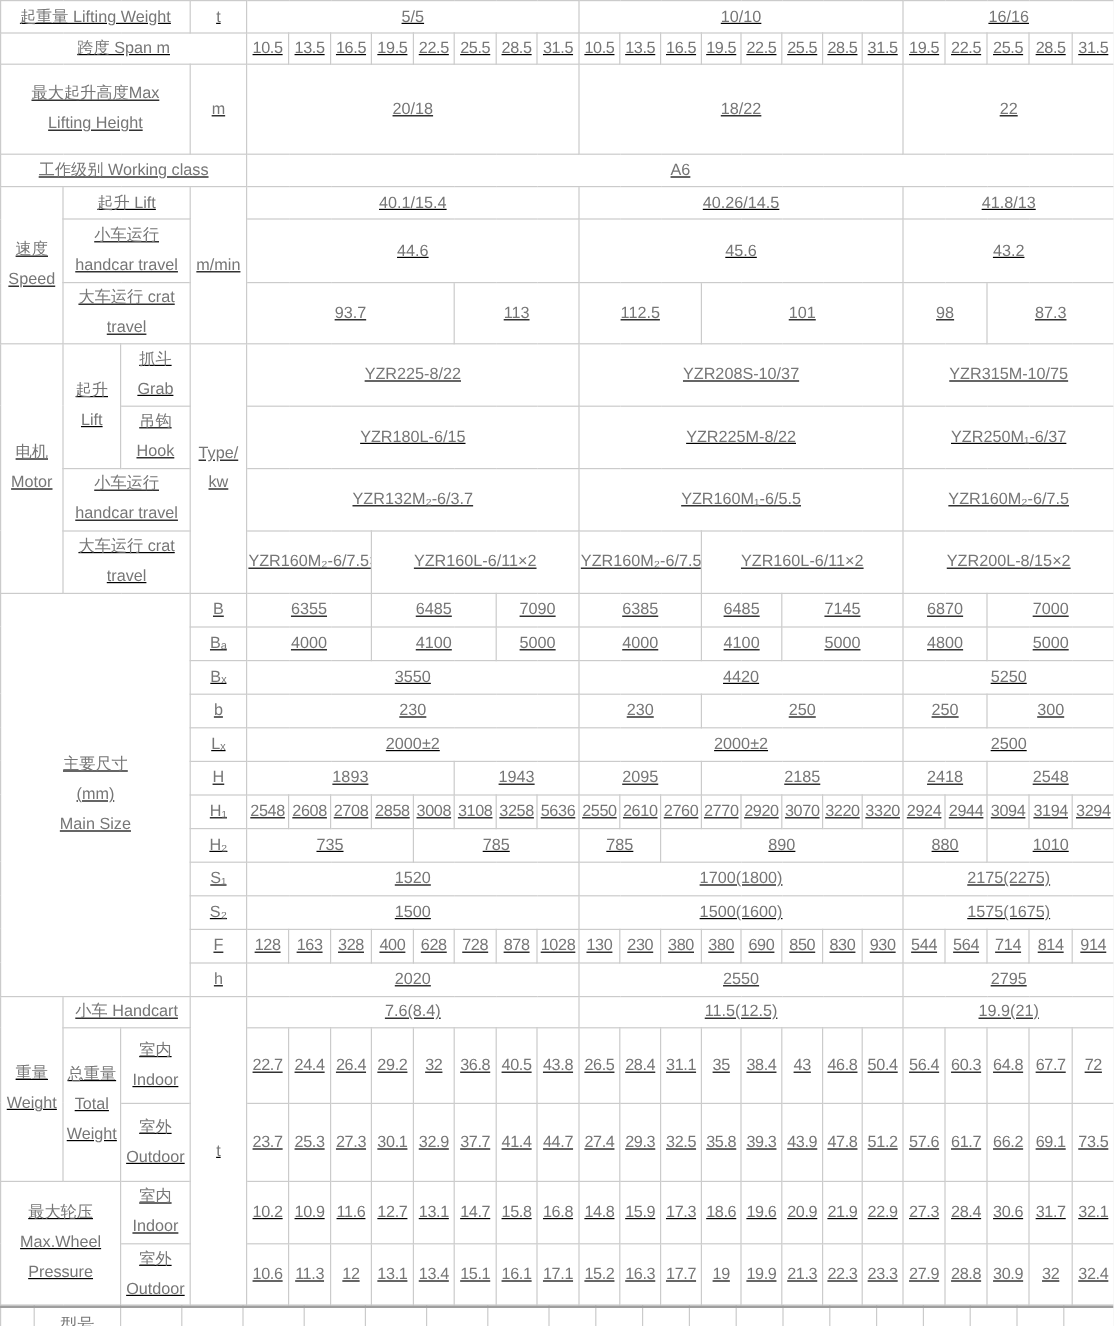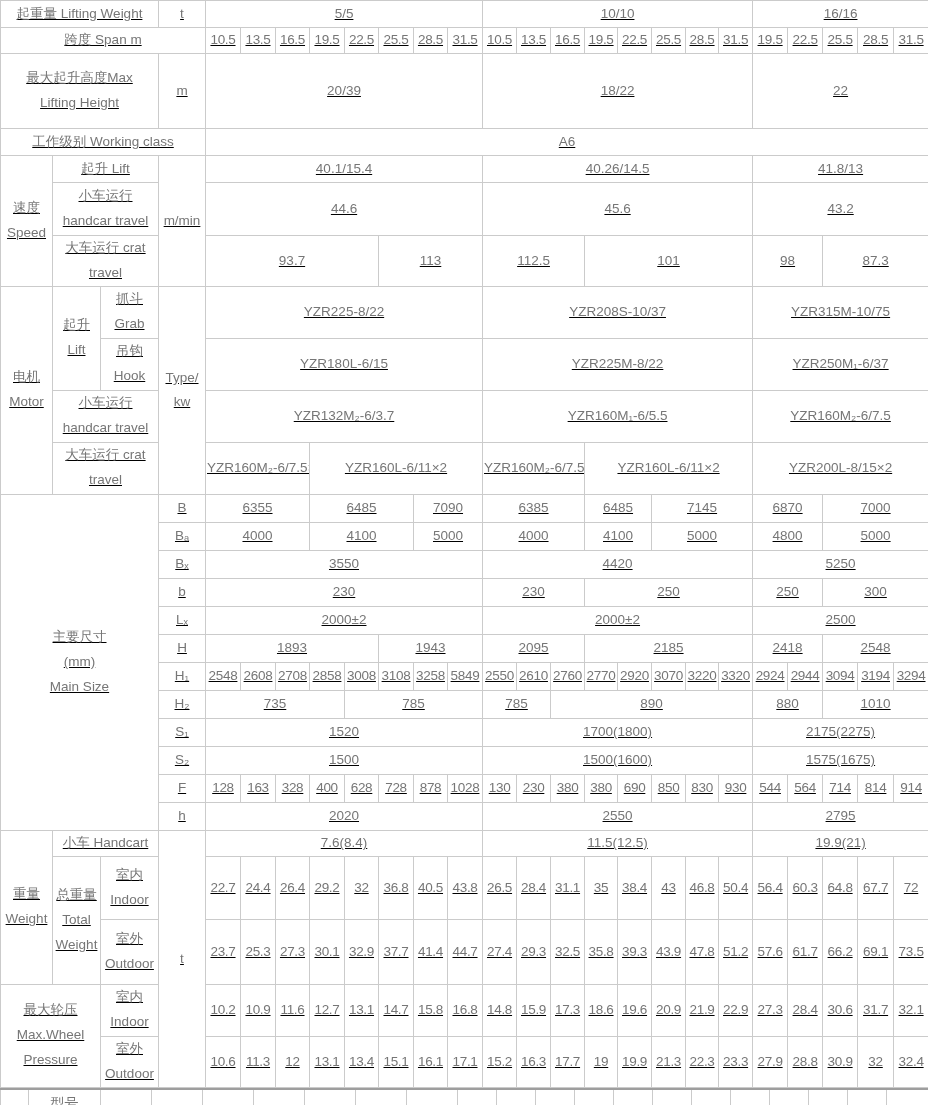--- a/index.html
+++ b/index.html
@@ -82,21 +82,21 @@
   <td class="sm">28.5</td>
   <td class="sm">31.5</td>
 </tr>
 
 <tr style="height:75px">
   <td class="lbl" colspan="3">
     <div>最大起升高度Max</div>
     <div>Lifting Height</div>
   </td>
   <td>m</td>
-  <td colspan="8">20/39</td>
+  <td colspan="8">20/18</td>
   <td colspan="8">18/22</td>
   <td colspan="5">22</td>
 </tr>
 
 <tr style="height:27px">
   <td class="lbl" colspan="4">工作级别 Working class</td>
   <td colspan="21">A6</td>
 </tr>
 
 <tr style="height:27px">
@@ -252,21 +252,21 @@
 
 <tr style="height:28px">
   <td>H₁</td>
   <td class="sm">2548</td>
   <td class="sm">2608</td>
   <td class="sm">2708</td>
   <td class="sm">2858</td>
   <td class="sm">3008</td>
   <td class="sm">3108</td>
   <td class="sm">3258</td>
-  <td class="sm">5849</td>
+  <td class="sm">5636</td>
   <td class="sm">2550</td>
   <td class="sm">2610</td>
   <td class="sm">2760</td>
   <td class="sm">2770</td>
   <td class="sm">2920</td>
   <td class="sm">3070</td>
   <td class="sm">3220</td>
   <td class="sm">3320</td>
   <td class="sm">2924</td>
   <td class="sm">2944</td>

